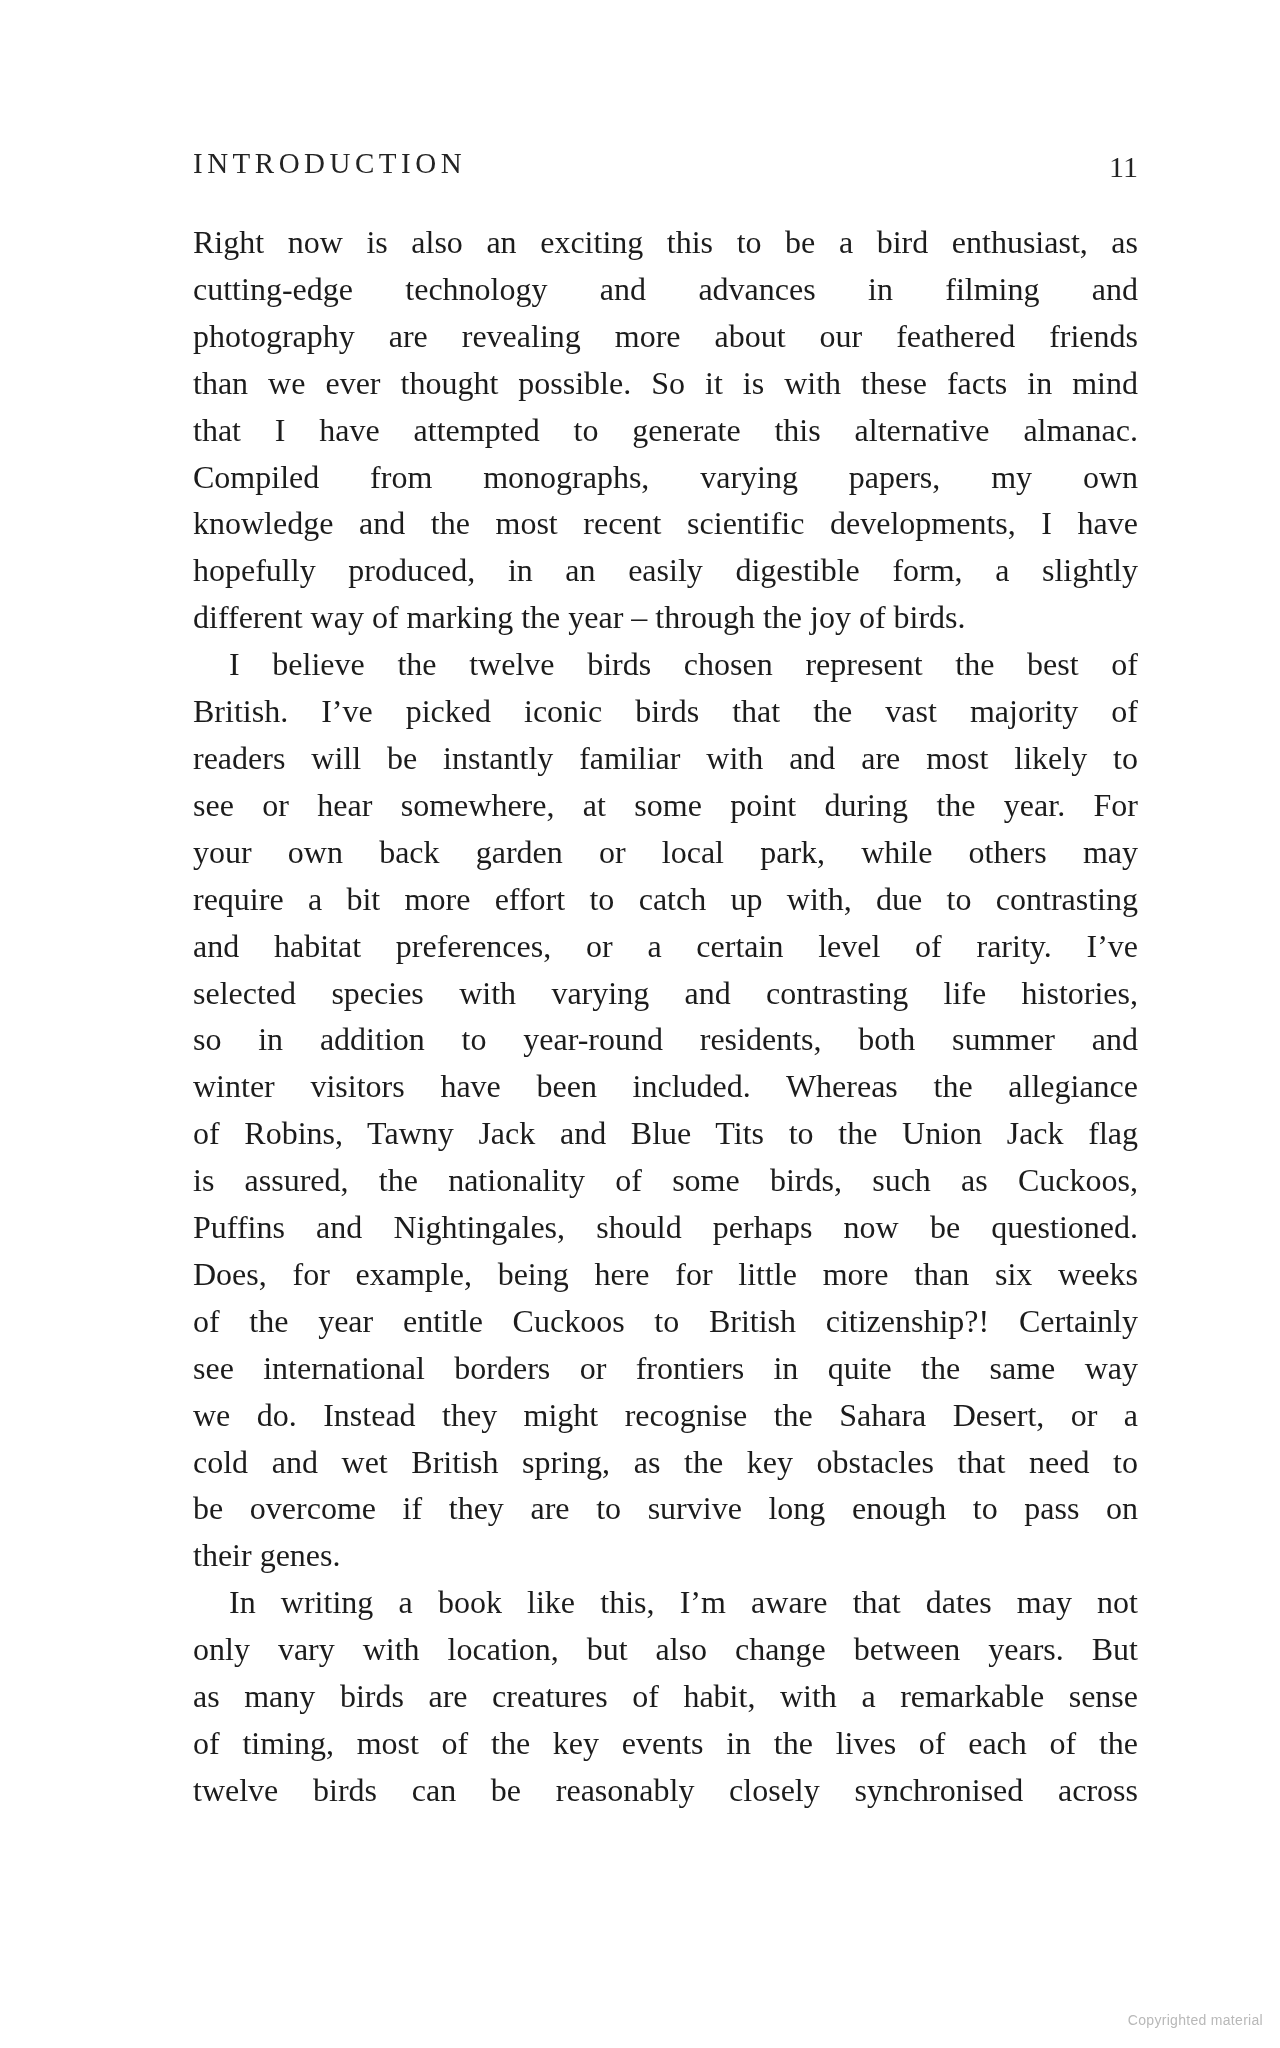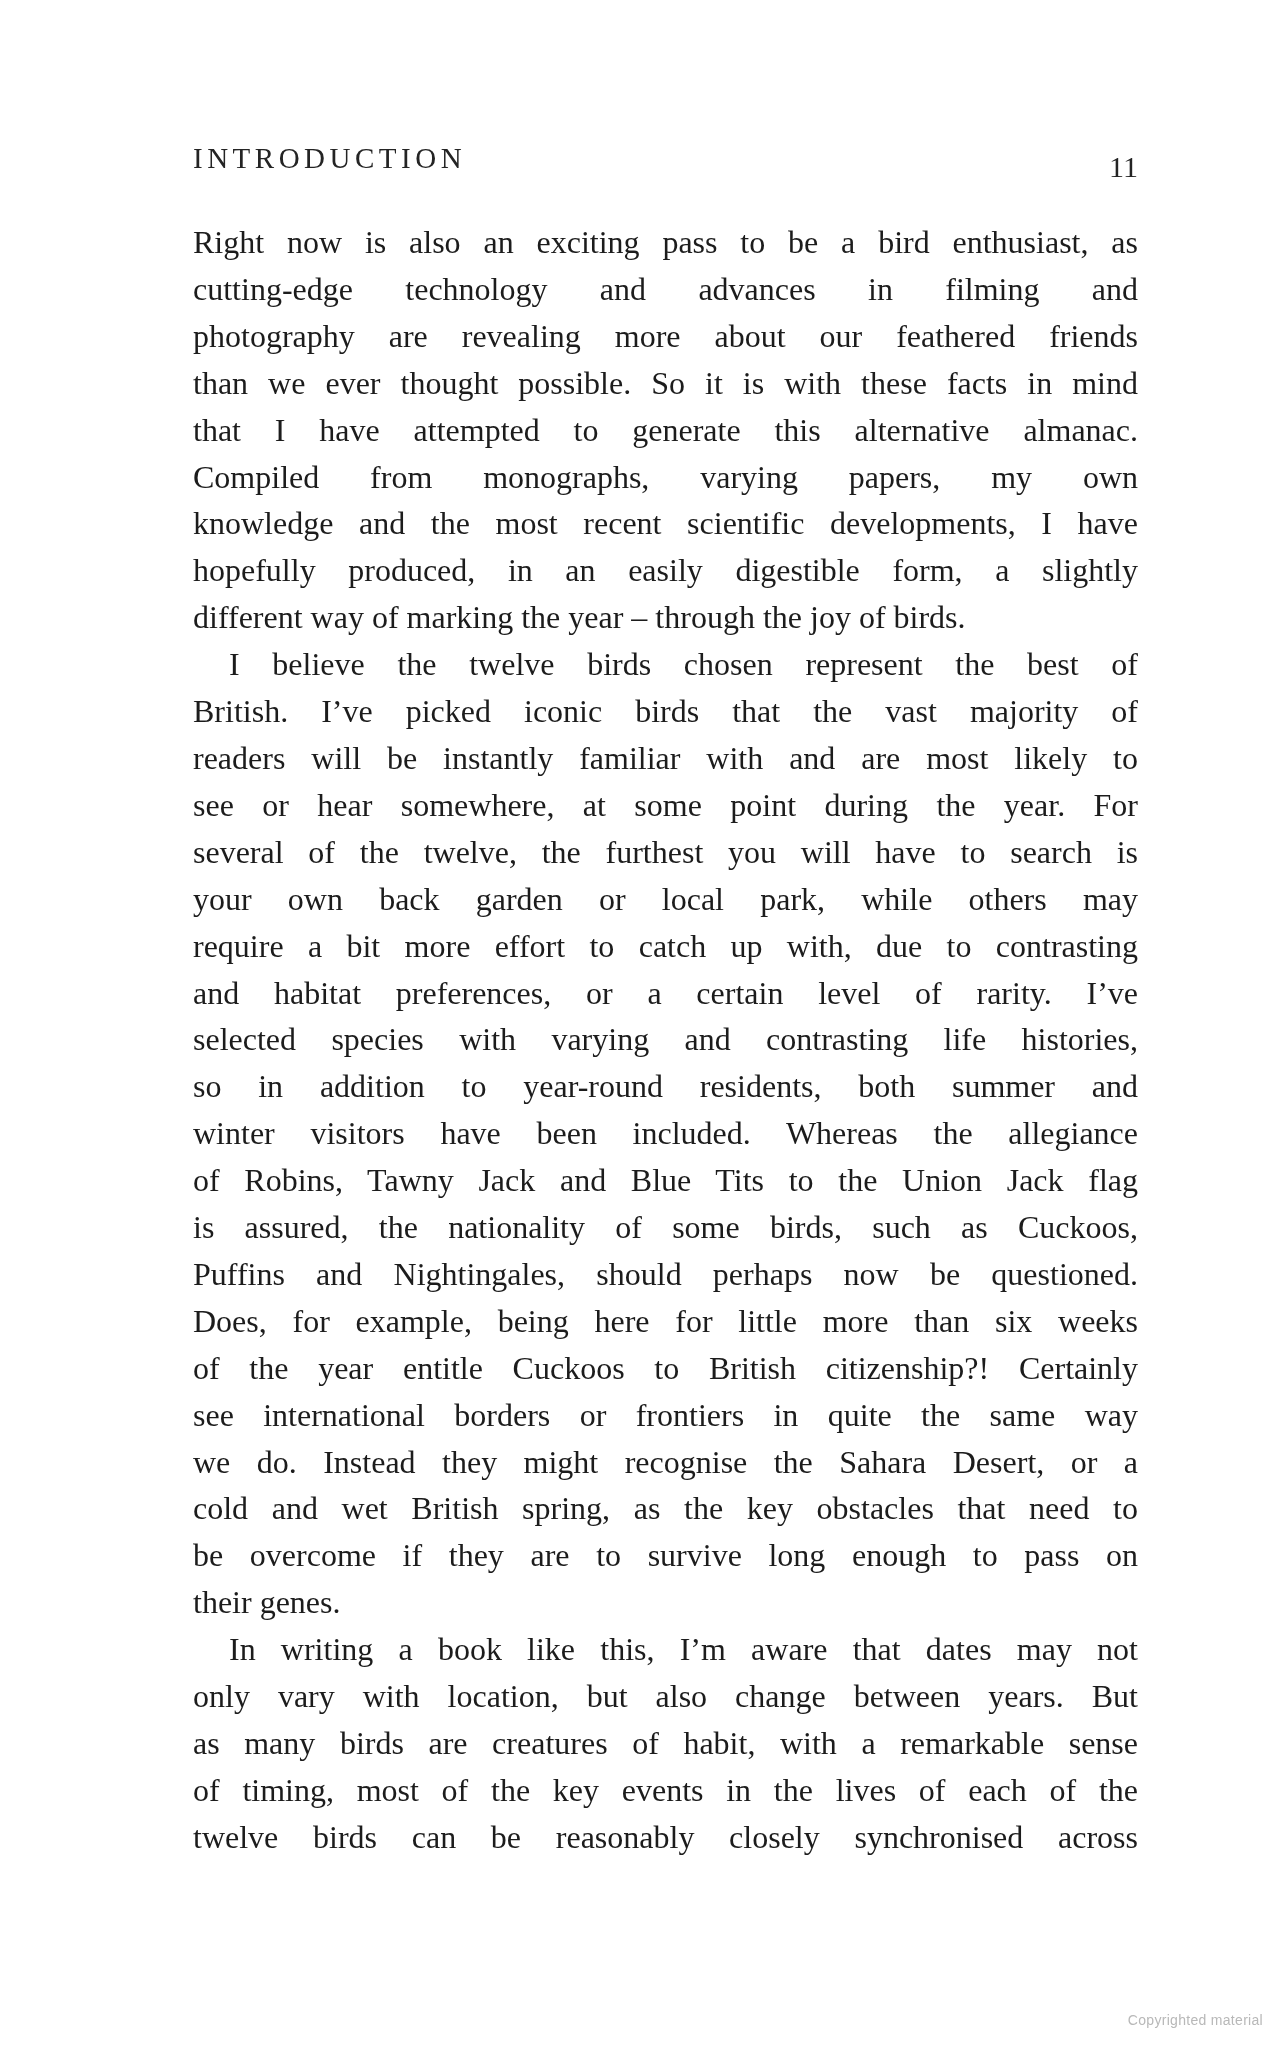--- a/index.html
+++ b/index.html
@@ -14,21 +14,21 @@
     overflow: hidden;
   }
 
   .header-row {
     position: absolute;
     left: 193px;
     top: 144px;
     width: 945px;
     display: flex;
     justify-content: space-between;
-    align-items: flex-start;
+    align-items: center;
     line-height: 1;
   }
 
   .running-head {
     font-size: 29px;
     letter-spacing: 4.5px;
     color: #242424;
   }
 
   .page-number {
@@ -72,34 +72,33 @@
 </head>
 <body>
 
 <div class="page" style="color: rgb(28, 28, 28);">
   <div class="header-row">
     <span class="running-head">INTRODUCTION</span>
     <span class="page-number">11</span>
   </div>
 
   <div class="body-text" id="body-text">
-      <div class="line">Right now is also an exciting pass to be a bird enthusiast, as</div>
+      <div class="line">Right now is also an exciting this to be a bird enthusiast, as</div>
       <div class="line">cutting-edge technology and advances in filming and</div>
       <div class="line">photography are revealing more about our feathered friends</div>
       <div class="line">than we ever thought possible. So it is with these facts in mind</div>
       <div class="line">that I have attempted to generate this alternative almanac.</div>
       <div class="line">Compiled from monographs, varying papers, my own</div>
       <div class="line">knowledge and the most recent scientific developments, I have</div>
       <div class="line">hopefully produced, in an easily digestible form, a slightly</div>
       <div class="line para-end">different way of marking the year – through the joy of birds.</div>
       <div class="line indent">I believe the twelve birds chosen represent the best of</div>
       <div class="line">British. I’ve picked iconic birds that the vast majority of</div>
       <div class="line">readers will be instantly familiar with and are most likely to</div>
       <div class="line">see or hear somewhere, at some point during the year. For</div>
-      <div class="line">several of the twelve, the furthest you will have to search is</div>
       <div class="line">your own back garden or local park, while others may</div>
       <div class="line">require a bit more effort to catch up with, due to contrasting</div>
       <div class="line">and habitat preferences, or a certain level of rarity. I’ve</div>
       <div class="line">selected species with varying and contrasting life histories,</div>
       <div class="line">so in addition to year-round residents, both summer and</div>
       <div class="line">winter visitors have been included. Whereas the allegiance</div>
       <div class="line">of Robins, Tawny Jack and Blue Tits to the Union Jack flag</div>
       <div class="line">is assured, the nationality of some birds, such as Cuckoos,</div>
       <div class="line">Puffins and Nightingales, should perhaps now be questioned.</div>
       <div class="line">Does, for example, being here for little more than six weeks</div>

